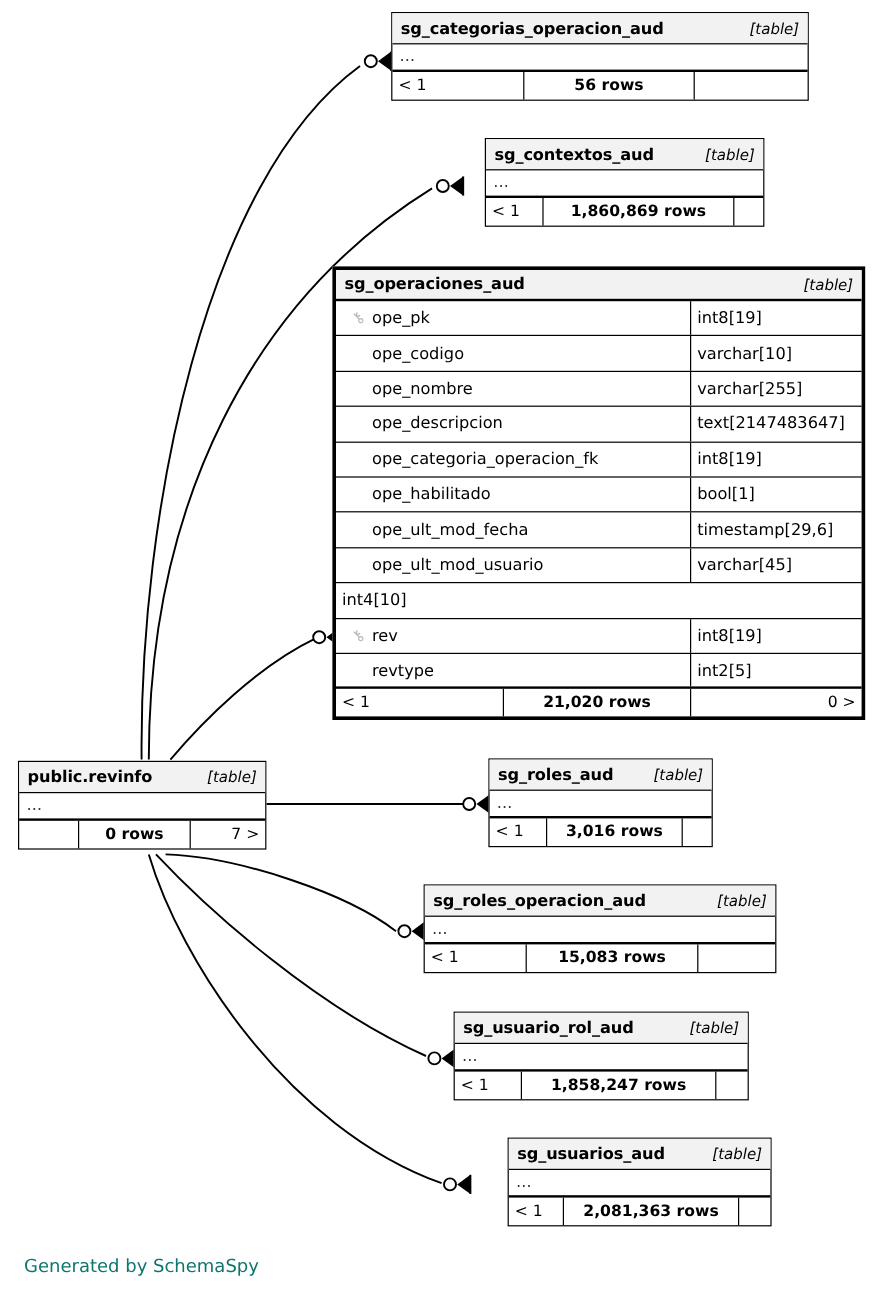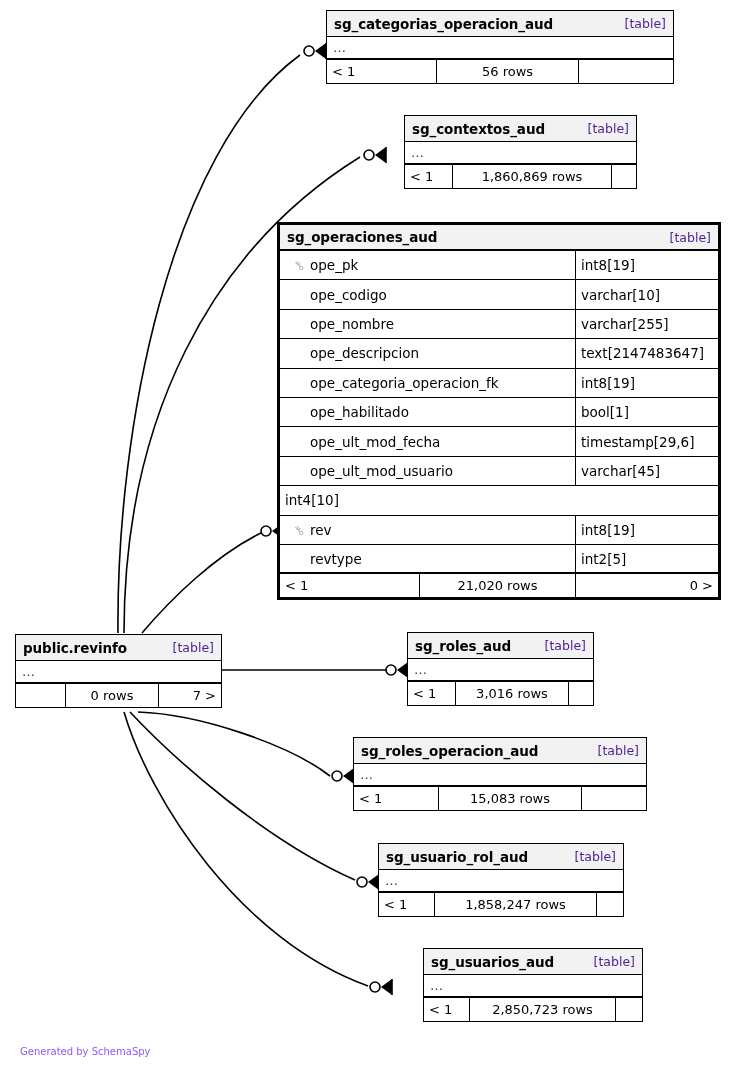--- a/index.html
+++ b/index.html
@@ -55,22 +55,23 @@
     border-bottom-width: 2px;
     text-align: right;
   }
   .tbl-name {
     font-weight: bold;
     font-size: 13.5px;
     letter-spacing: -0.1px;
   }
   .tbl-tag {
     font-size: 12.5px;
-    color: #4c1d95;
+    color: #000000;
     padding-left: 12px;
+    font-style: italic;
   }
 
   
   .ellipsis-row {
     height: 23px;
     box-sizing: border-box;
     display: flex;
     align-items: center;
     padding: 0 6px;
     font-size: 13px;
@@ -134,30 +135,30 @@
     box-sizing: border-box;
     display: flex;
     align-items: center;
     border-right: 1px solid #000000;
     height: 100%;
     padding: 0 5px;
     white-space: nowrap;
   }
   .foot-cell:last-child { border-right: none; }
   .fc-left   { justify-content: flex-start; }
-  .fc-center { justify-content: center; }
+  .fc-center { justify-content: center; font-weight: bold; }
   .fc-right  { justify-content: flex-end; }
 
   
   .caption {
     position: absolute;
     left: 20px;
     top: 1046px;
-    font-size: 10px;
-    color: #8b5cf6;
+    font-size: 15px;
+    color: #0f766e;
     white-space: nowrap;
   }
 </style>
 </head>
 <body>
 
 <div id="canvas">
 
   <svg class="edges" viewBox="0 0 739 1079">
     <g fill="none" stroke="#000000" stroke-width="1.6">
@@ -391,20 +392,20 @@
   </div>
 
   <div class="node" style="left:391px; top:948px; width:220px;margin-left:32px;">
     <div class="node-header">
       <span class="tbl-name">sg_usuarios_aud</span>
       <span class="tbl-tag">[table]</span>
     </div>
     <div class="ellipsis-row">…</div>
     <div class="foot-row">
       <div class="foot-cell fc-left" style="flex:0 0 46px;">&lt; 1</div>
-      <div class="foot-cell fc-center" style="flex:1 1 auto;">2,850,723 rows</div>
+      <div class="foot-cell fc-center" style="flex:1 1 auto;">2,081,363 rows</div>
       <div class="foot-cell fc-right" style="flex:0 0 26px;"></div>
     </div>
   </div>
 
   <div class="caption">Generated by SchemaSpy</div>
 
 </div>
 
 </body></html>

